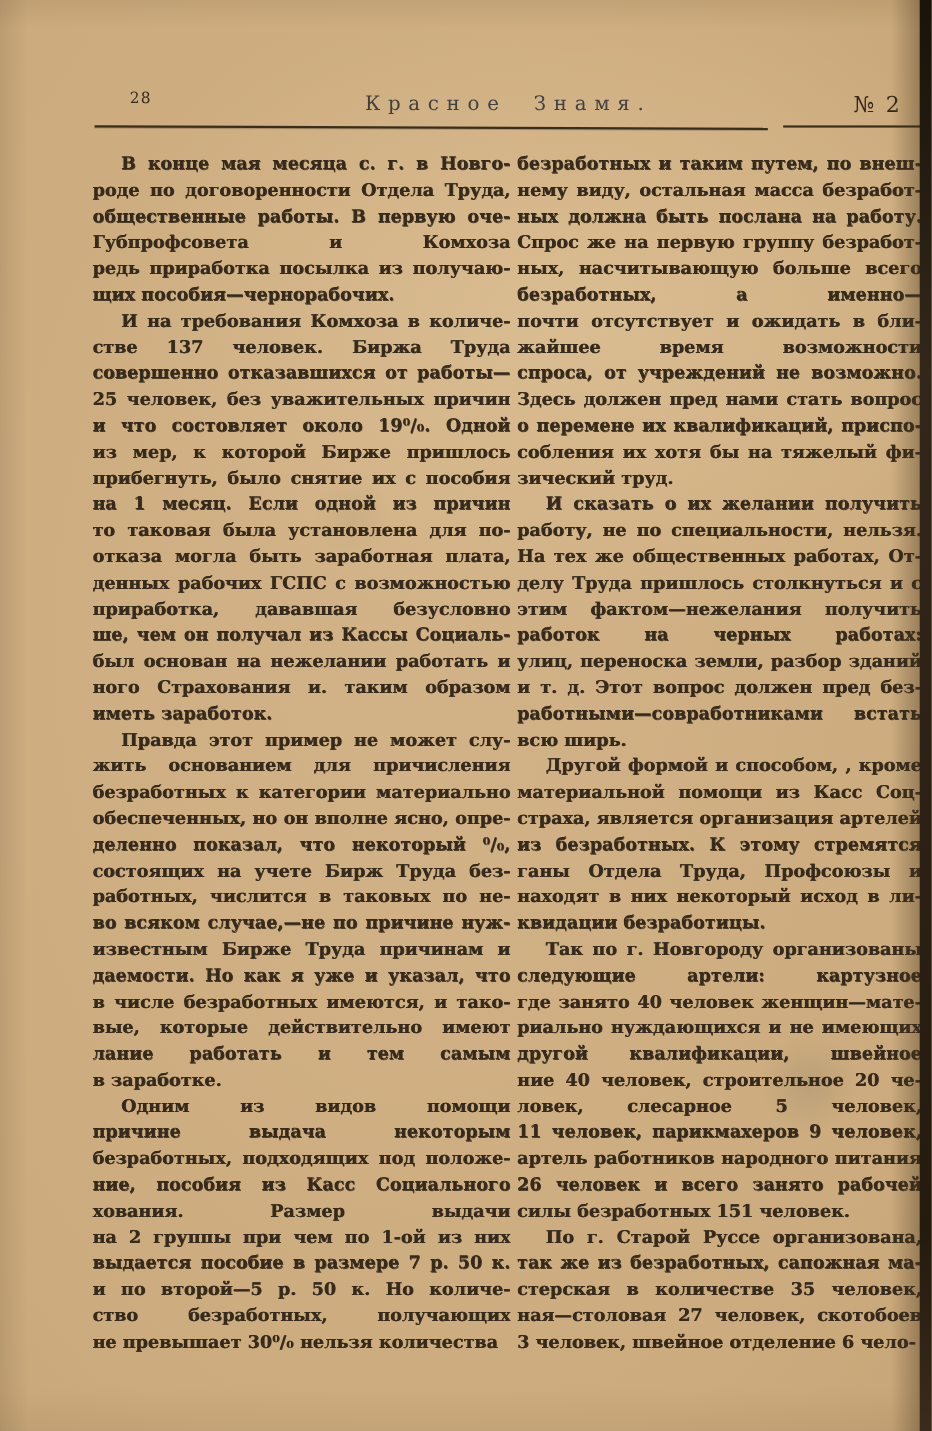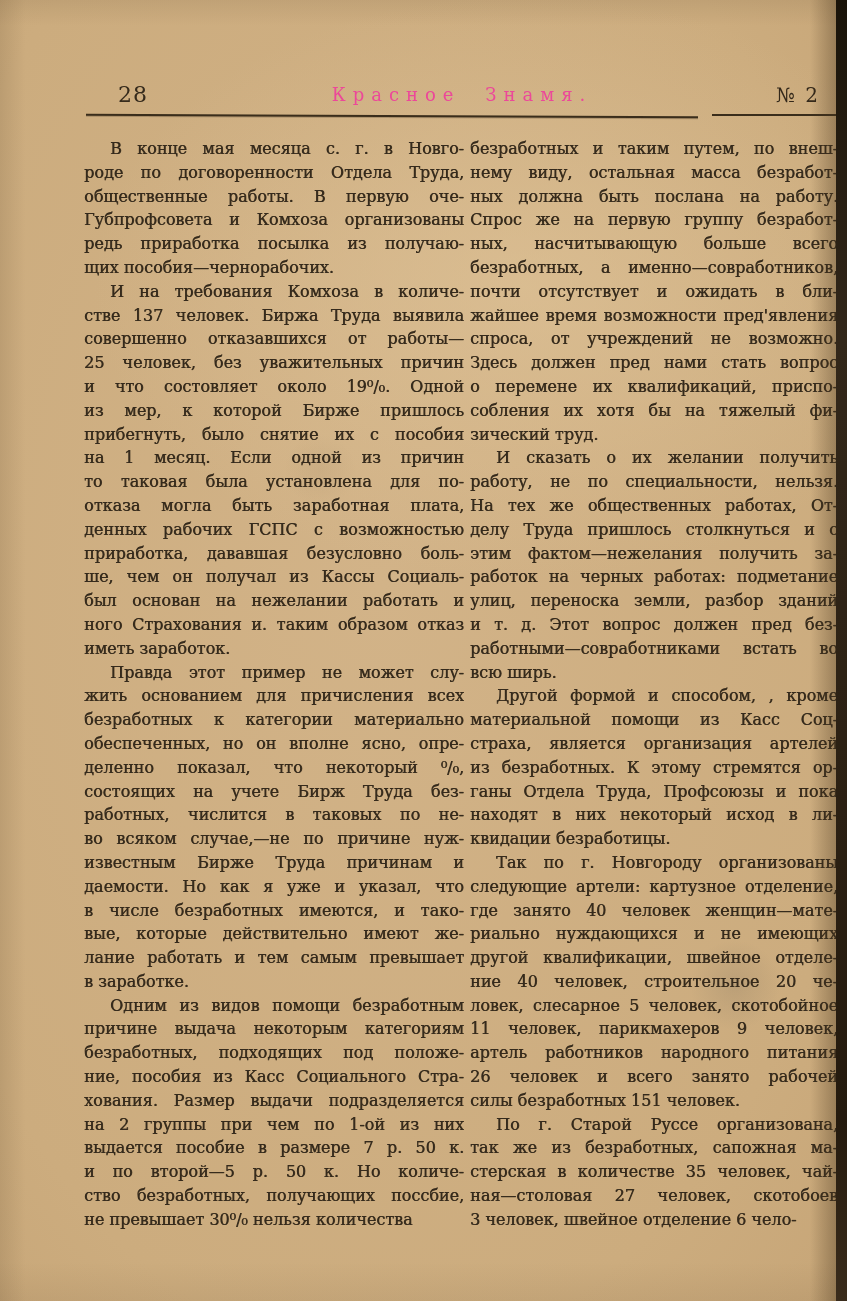--- a/index.html
+++ b/index.html
@@ -24,41 +24,41 @@
   .page-edge{
     position:absolute;top:0;right:0;width:11px;height:100%;
     background:linear-gradient(to bottom,#191309,#32271a 26%,#2b2013 62%,#241a0e 86%,#3a2c1c);
   }
   .page-edge-shadow{
     position:absolute;top:0;right:11px;width:26px;height:100%;
     background:linear-gradient(to right, rgba(74,55,30,0), rgba(74,55,30,.38));
   }
   .header-pagenum{
     position:absolute;left:118px;top:82px;
-    font-size:22px;color:#362b1c;letter-spacing:1px;text-align:right;
+    font-size:14px;color:#362b1c;letter-spacing:1px;text-align:right;
   }
   .masthead{
     position:absolute;left:462px;top:84px;transform:translateX(-50%);
-    font-size:18px;color:#ec4899;letter-spacing:7px;word-spacing:12px;white-space:nowrap;
+    font-size:18px;color:#404040;letter-spacing:7px;word-spacing:12px;white-space:nowrap;
   }
   .issue-number{
     position:absolute;left:776px;top:83px;
     font-size:20px;color:#33281a;letter-spacing:2px;
   }
   .rule{position:absolute;height:2px;background:#3a2d1b;}
   .rule-left{left:86px;top:115px;width:612px;transform:rotate(.22deg);box-shadow:0 1px 0 rgba(58,45,27,.25);}
   .rule-right{left:712px;top:114px;width:125px;}
   .column{
     position:absolute;top:137px;
     font-size:16px;line-height:23.8px;color:#352a1c;
     text-shadow:.5px .3px .2px rgba(42,32,18,.8);
   }
   #col-left{left:84px;width:380px;}
   #col-right{left:470px;width:368px;}
-  .paragraph{margin:0;}
+  .paragraph{margin:0;font-weight:bold;}
   .line{
     text-align:justify;text-align-last:justify;
     height:23.8px;overflow:hidden;
   }
   .line.first{text-indent:26px;}
   .line.last{text-align-last:left;}
 </style>
 </head>
 <body>
 

